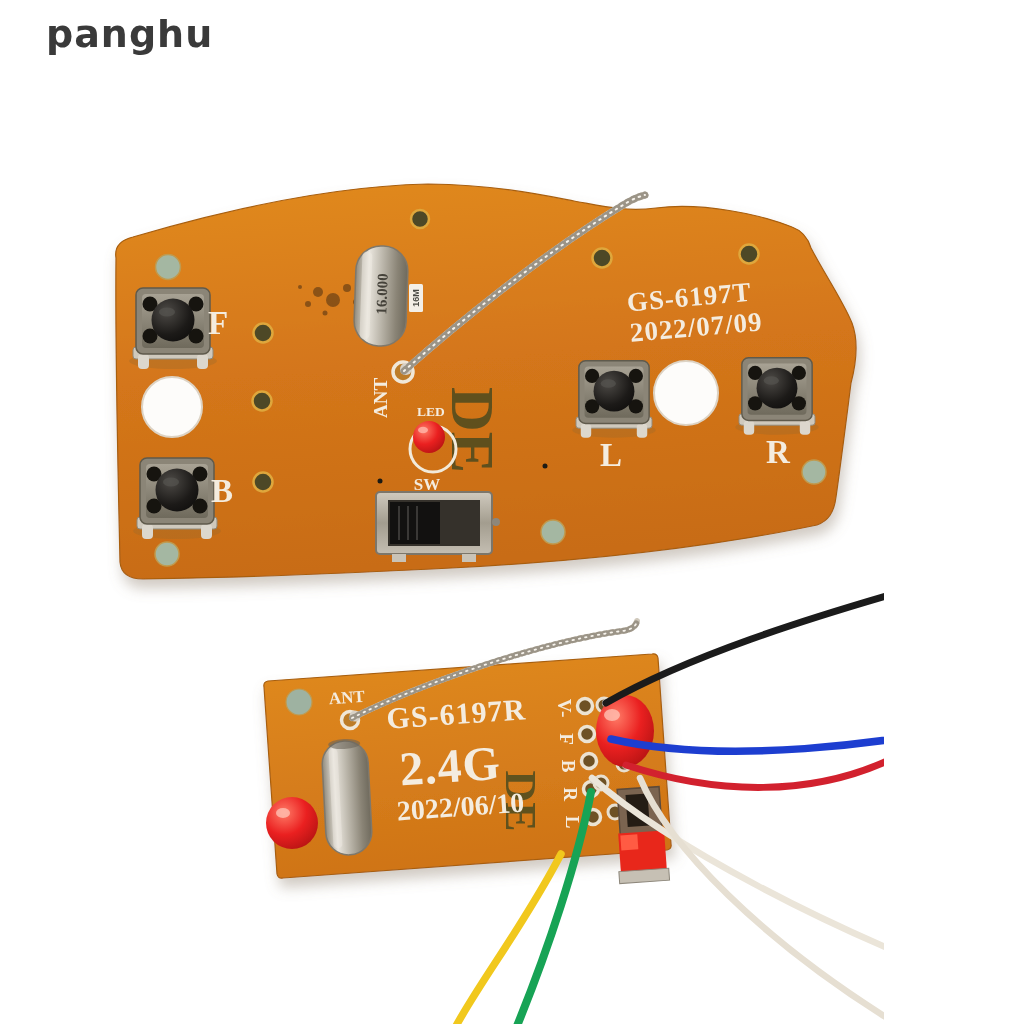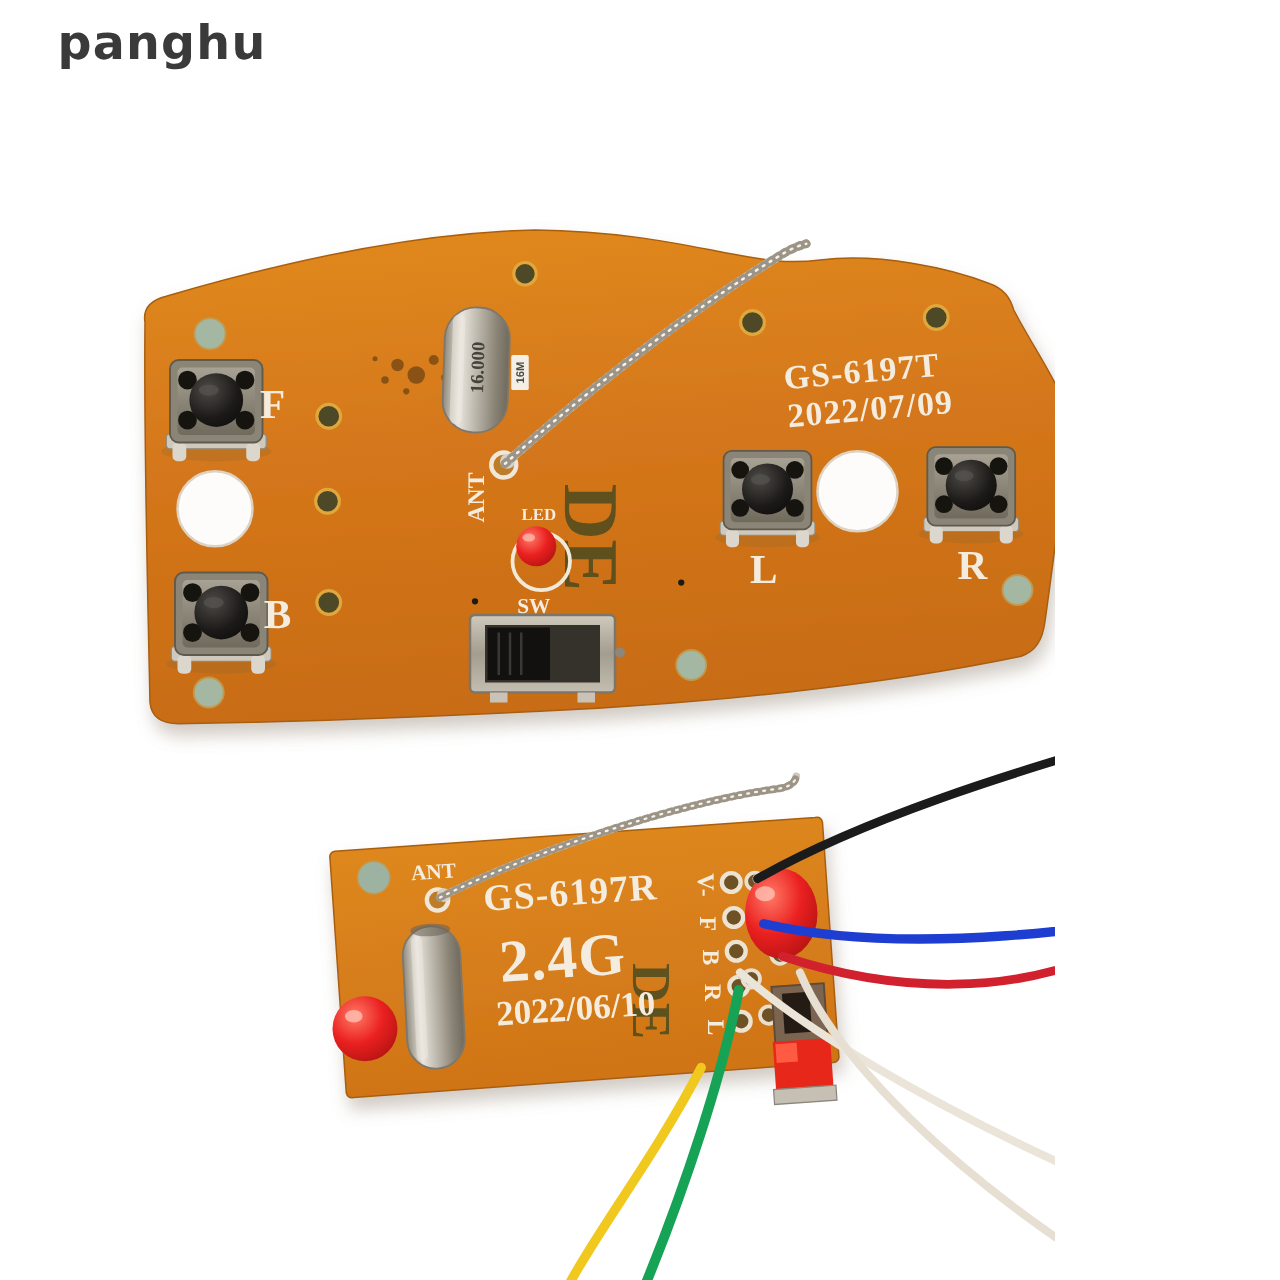--- a/index.html
+++ b/index.html
@@ -1,16 +1,16 @@
 <!DOCTYPE html>
 <html><head>
 <meta charset="utf-8">
 <style>
   html,body{margin:0;padding:0;background:#fff;}
-  .stage{position:relative;width:844px;height:1024px;background:#ffffff;overflow:hidden;}
+  .stage{position:relative;width:844px;height:1024px;background:#ffffff;overflow:hidden;padding-left:40px;}
   .watermark{position:absolute;left:46px;top:12px;font-family:"DejaVu Sans",sans-serif;
              font-weight:700;font-size:38px;color:#3a3a3a;letter-spacing:1px;}
   .scene{position:absolute;left:0;top:0;}
   .silk{font-family:"Liberation Serif","DejaVu Serif",serif;font-weight:700;fill:#f4ecdf;}
   .crytext{font-family:"Liberation Serif","DejaVu Serif",serif;font-weight:700;fill:#45423a;}
   .demark{font-family:"Liberation Serif","DejaVu Serif",serif;font-weight:700;fill:#384420;opacity:.74;}
 </style>
 </head>
 <body>
 

